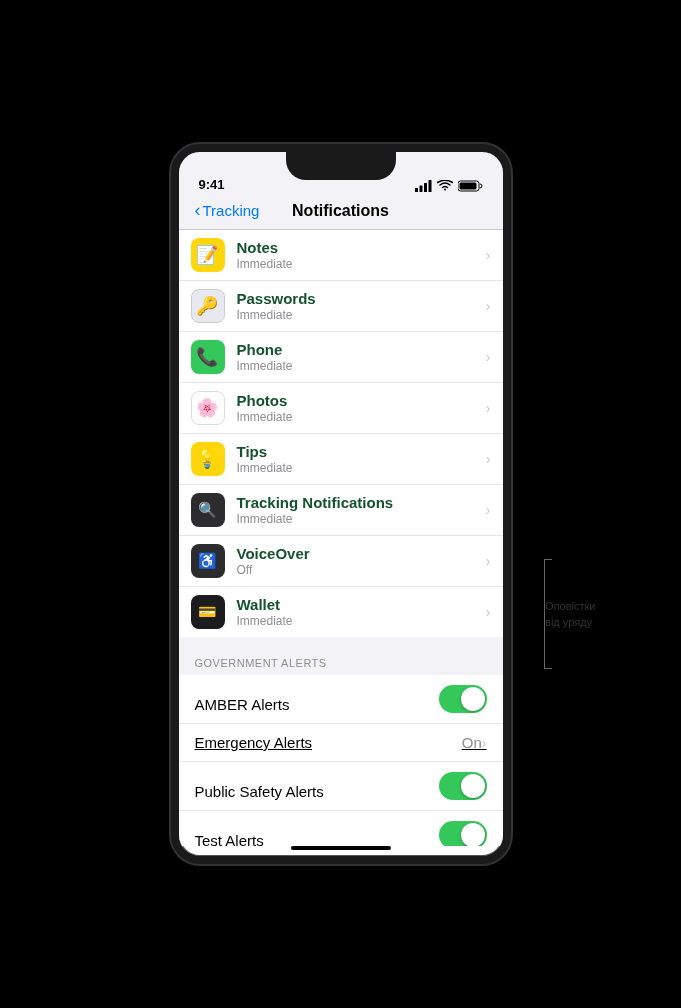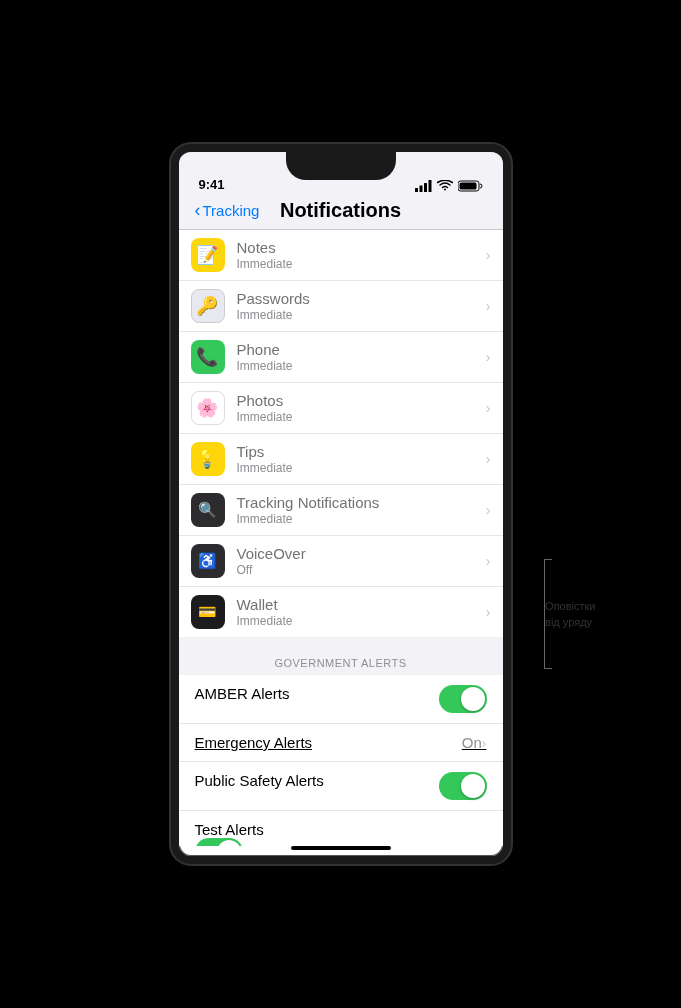--- a/index.html
+++ b/index.html
@@ -8,21 +8,21 @@
       display: flex;
       justify-content: center;
       align-items: center;
       min-height: 100vh;
       font-family: -apple-system, 'SF Pro Text', 'Helvetica Neue', sans-serif;
     }
     .phone-frame {
       width: 340px;
       height: 720px;
       background: #fff;
-      border-radius: 20px;
+      border-radius: 29px;
       position: relative;
       overflow: hidden;
       border: 8px solid #1a1a1a;
       box-shadow: 0 0 0 2px #333, inset 0 0 0 1px #555;
     }
     .phone-frame::before {
       content: '';
       position: absolute;
       top: 0; left: 50%;
       transform: translateX(-50%);
@@ -68,21 +68,21 @@
     }
     .nav-back-chevron {
       font-size: 18px;
       margin-right: 2px;
       color: #007aff;
     }
     .nav-title {
       position: absolute;
       left: 50%;
       transform: translateX(-50%);
-      font-size: 20px;
+      font-size: 16px;
       font-weight: 600;
       color: #000;
     }
     .content {
       background: #f2f2f7;
       height: calc(100% - 44px - 44px);
       overflow-y: auto;
     }
     .content::-webkit-scrollbar { display: none; }
     .list-section {
@@ -106,54 +106,53 @@
       margin-right: 12px;
       flex-shrink: 0;
       display: flex;
       align-items: center;
       justify-content: center;
       font-size: 18px;
     }
     .item-text { flex: 1; }
     .item-name {
       font-size: 15px;
-      color: #737373;
-      font-weight: 400;
+      color: #14532d;
+      font-weight: 700;
     }
     .item-sub {
       font-size: 12px;
       color: #8e8e93;
       margin-top: 1px;
     }
     .chevron-right {
       color: #c7c7cc;
       font-size: 14px;
     }
     .section-header {
       padding: 20px 16px 6px;
       font-size: 11px;
       color: #8e8e93;
       font-weight: 400;
       letter-spacing: 0.5px;
       text-transform: uppercase;
       background: #f2f2f7;
-      text-align: center;
     }
     .gov-section {
       background: #fff;
       margin: 0;
     }
     .toggle-row {
       display: flex;
-      align-items: flex-start;
+      align-items: flex-end;
       padding: 10px 16px;
       border-bottom: 1px solid #e5e5ea;
       background: #fff;
     }
-    .toggle-row:last-child { border-bottom: none; flex-direction: column; }
+    .toggle-row:last-child { border-bottom: none; }
     .toggle-label {
       flex: 1;
       font-size: 15px;
       color: #000;
     }
     .toggle {
       width: 48px;
       height: 28px;
       border-radius: 14px;
       background: #34c759;

